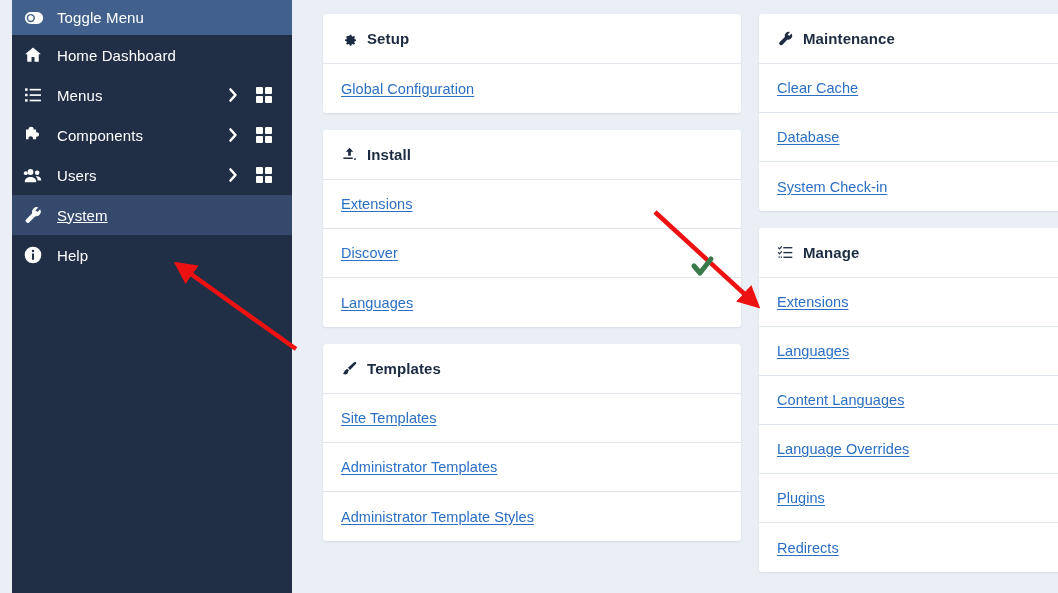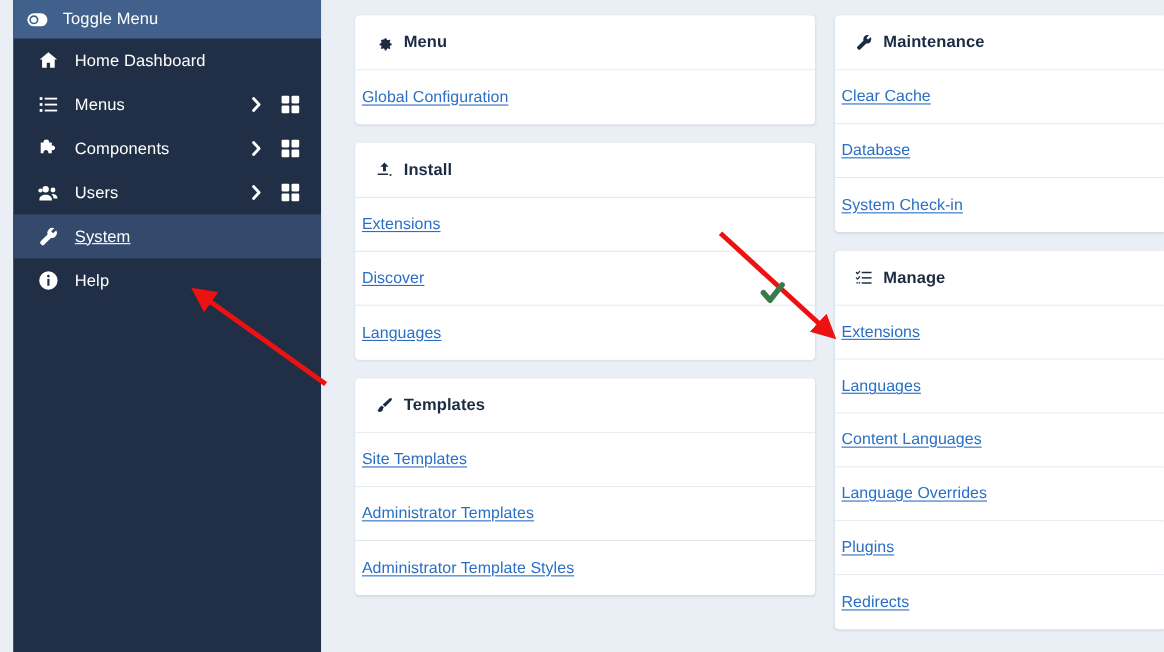--- a/index.html
+++ b/index.html
@@ -28,21 +28,21 @@
     cursor: pointer;
   }
   .toggle-menu .ico { width: 34px; display: flex; align-items: center; justify-content: flex-start; }
   .toggle-menu .lbl {
     font-size: 15px; font-weight: 400; color: #fff;
     letter-spacing: .1px;
   }
   .nav-item {
     height: 40px;
     display: flex; align-items: center;
-    padding-left: 22px; padding-right: 12px;
+    padding-left: 11px; padding-right: 12px;
     cursor: pointer;
     position: relative;
   }
   .nav-item.active { background: #34496b; text-decoration: underline; }
   .nav-item .ico {
     width: 34px; flex: 0 0 34px;
     display: flex; align-items: center; justify-content: flex-start;
     color: #ffffff;
   }
   .nav-item .lbl {
@@ -99,21 +99,21 @@
     display: flex; align-items: center; justify-content: flex-start;
     color: #1c2b42;
   }
   .card-header .title {
     font-size: 15px; font-weight: bold; color: #1c2b42;
     letter-spacing: .1px;
   }
   .card-row {
     height: 49px;
     display: flex; align-items: center;
-    padding: 0 6px;
+    padding: 0 18px;
     border-bottom: 1px solid #dfe6ef;
     background: #ffffff;
   }
   .card-row:last-child { border-bottom: none; }
   .card-row a {
     font-size: 14.5px;
     color: #2a6fc4;
     text-decoration: underline;
     text-underline-offset: 2px;
     cursor: pointer;
@@ -247,21 +247,21 @@
 
   <main class="main">
     <section class="col col-left" id="col-left">
         <div class="card">
           <div class="card-header">
             <span class="ico">
               <svg width="17" height="17" viewBox="0 0 24 24" fill="#1c2b42" aria-hidden="true">
                 <path d="M12 8.1a3.9 3.9 0 1 0 0 7.8 3.9 3.9 0 0 0 0-7.8zm9.2 5.3l-1.9-.3a7.6 7.6 0 0 0-.7-1.8l1.2-1.5-1.6-1.6-1.5 1.2a7.6 7.6 0 0 0-1.8-.8l-.3-1.9h-2.2l-.3 1.9c-.6.2-1.2.4-1.8.8L8.8 8.2 7.2 9.8l1.2 1.5c-.3.6-.5 1.2-.7 1.8l-1.9.3v2.2l1.9.3c.2.6.4 1.2.7 1.8l-1.2 1.5 1.6 1.6 1.5-1.2c.6.3 1.2.6 1.8.8l.3 1.9h2.2l.3-1.9c.6-.2 1.2-.5 1.8-.8l1.5 1.2 1.6-1.6-1.2-1.5c.3-.6.5-1.2.7-1.8l1.9-.3v-2.2z"></path>
               </svg>
             </span>
-            <span class="title">Menu</span>
+            <span class="title">Setup</span>
           </div>
           <div class="card-row">
             <a>Global Configuration</a>
           </div>
         </div>
         <div class="card">
           <div class="card-header">
             <span class="ico">
               <svg width="17" height="17" viewBox="0 0 24 24" fill="#1c2b42" aria-hidden="true">
                 <path d="M12 2.4l5.3 5.6h-3.4v5.6h-3.8V8H6.7L12 2.4z"></path>

